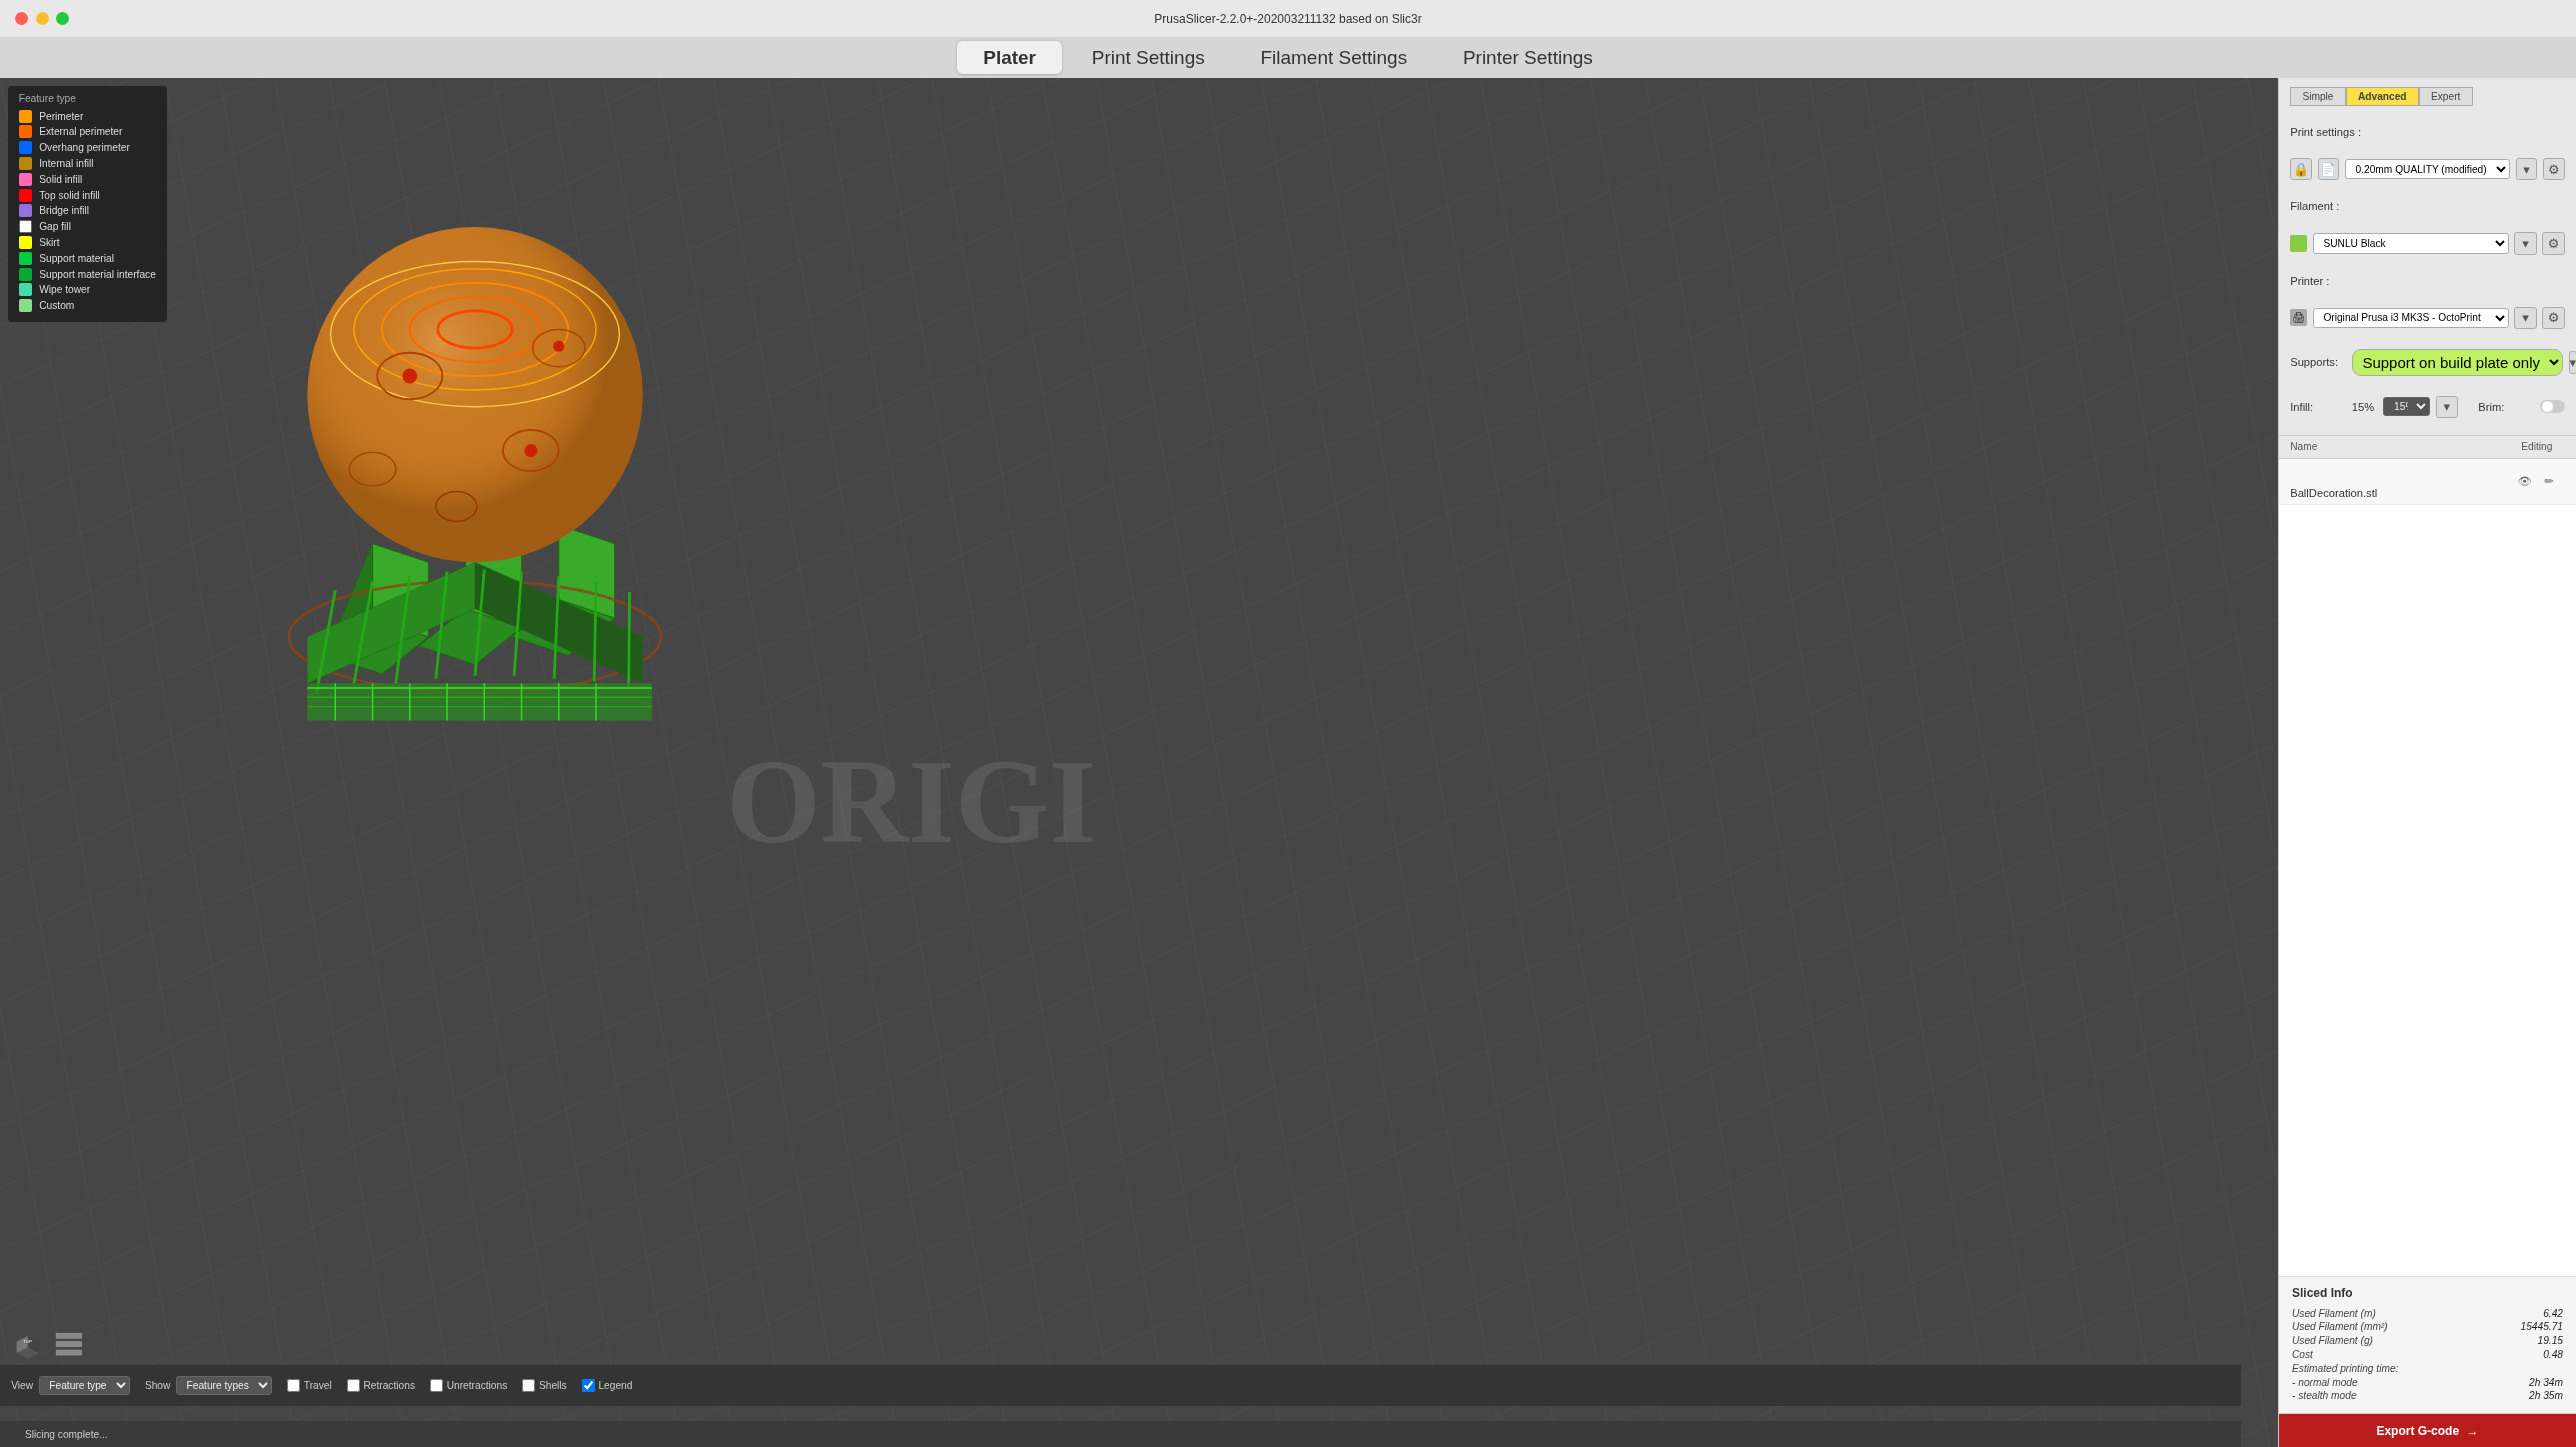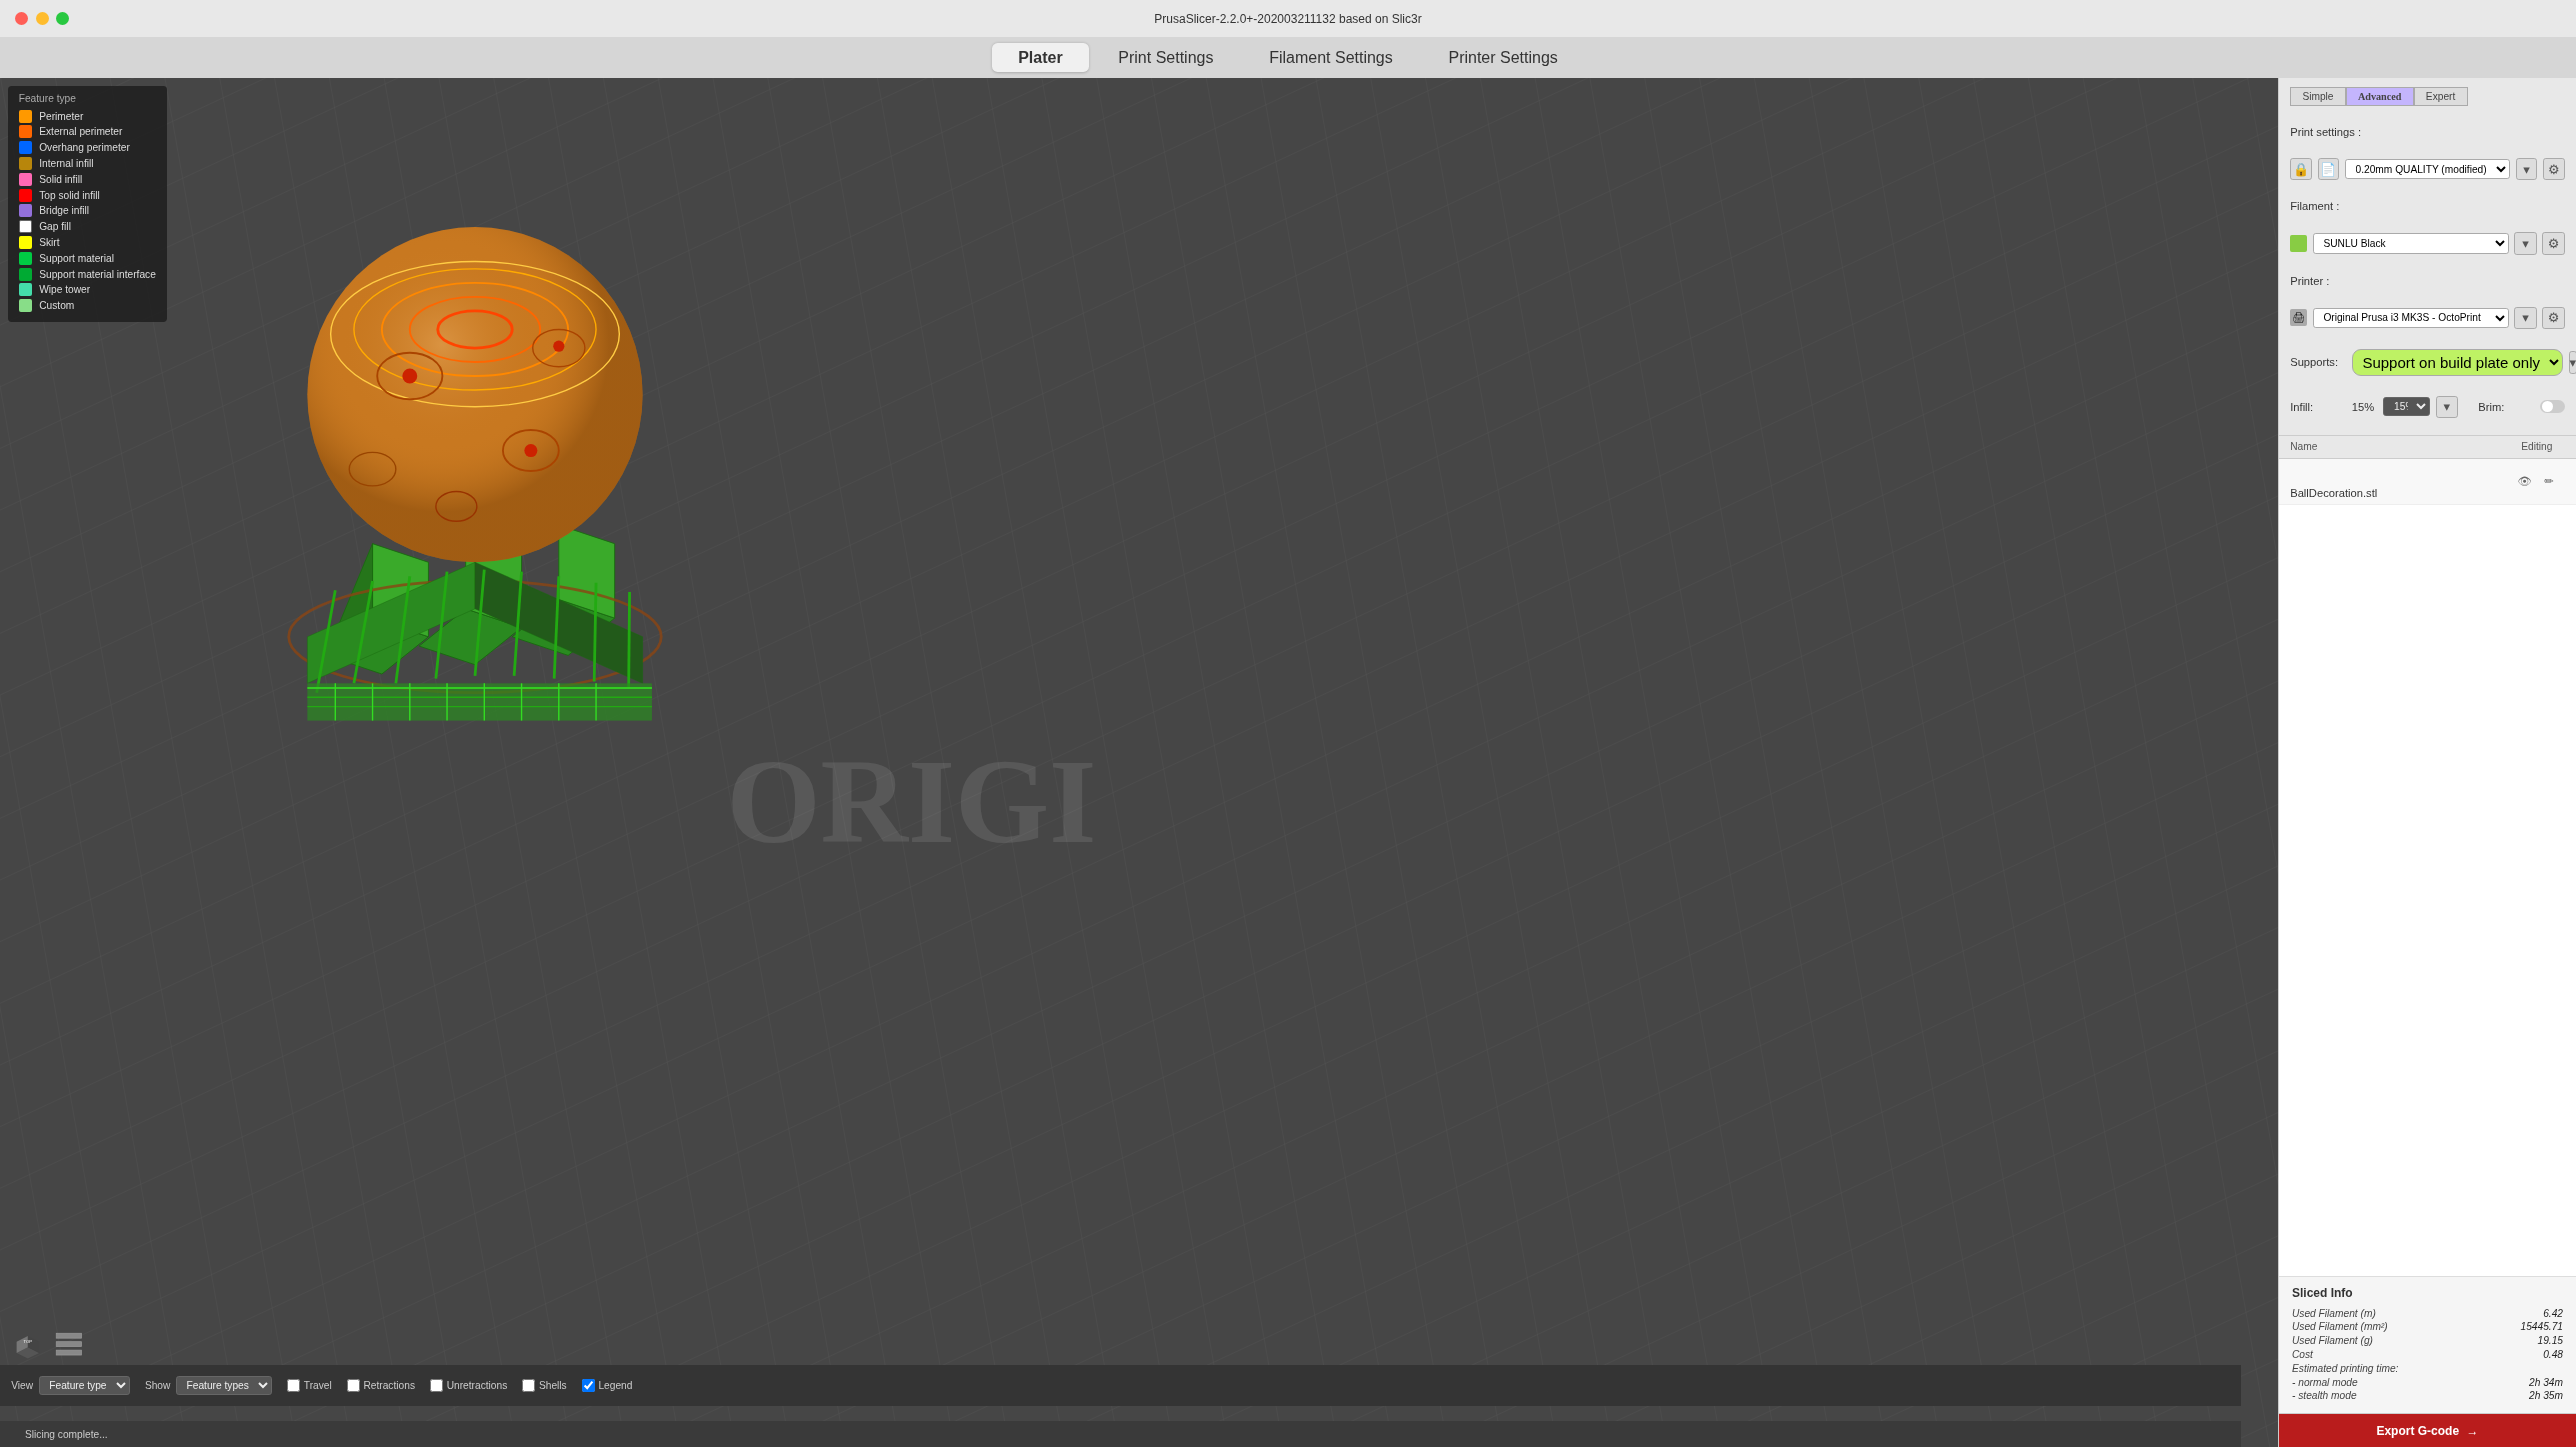--- a/index.html
+++ b/index.html
@@ -49,21 +49,21 @@
       display: flex;
       align-items: center;
       justify-content: center;
       gap: 3.7px;
       flex-shrink: 0;
     }
     .menu-tab {
       padding: 5.6px 26px;
       border-radius: 5.6px;
       cursor: pointer;
-      font-size: 16px;
+      font-size: 19px;
       color: #333;
       background: transparent;
     }
     .menu-tab.active {
       background: #f0f0f0;
       font-weight: 600;
       box-shadow: 0 0.9px 2.8px rgba(0,0,0,0.2);
     }
     
     #main {
@@ -245,23 +245,22 @@
     }
     .mode-tab {
       padding: 2.8px 11.2px;
       font-size: 10.2px;
       border: 0.9px solid #aaa;
       background: #ddd;
       cursor: pointer;
       color: #444;
     }
     .mode-tab.active {
-      background: #c4b5fd;
+      background: #fde047;
       font-weight: 600;
-      font-family: Liberation Serif, serif;
     }
     
     #object-list {
       flex: 1;
       background: white;
       overflow-y: auto;
     }
     .object-list-header {
       display: flex;
       padding: 5.6px 11.2px;

